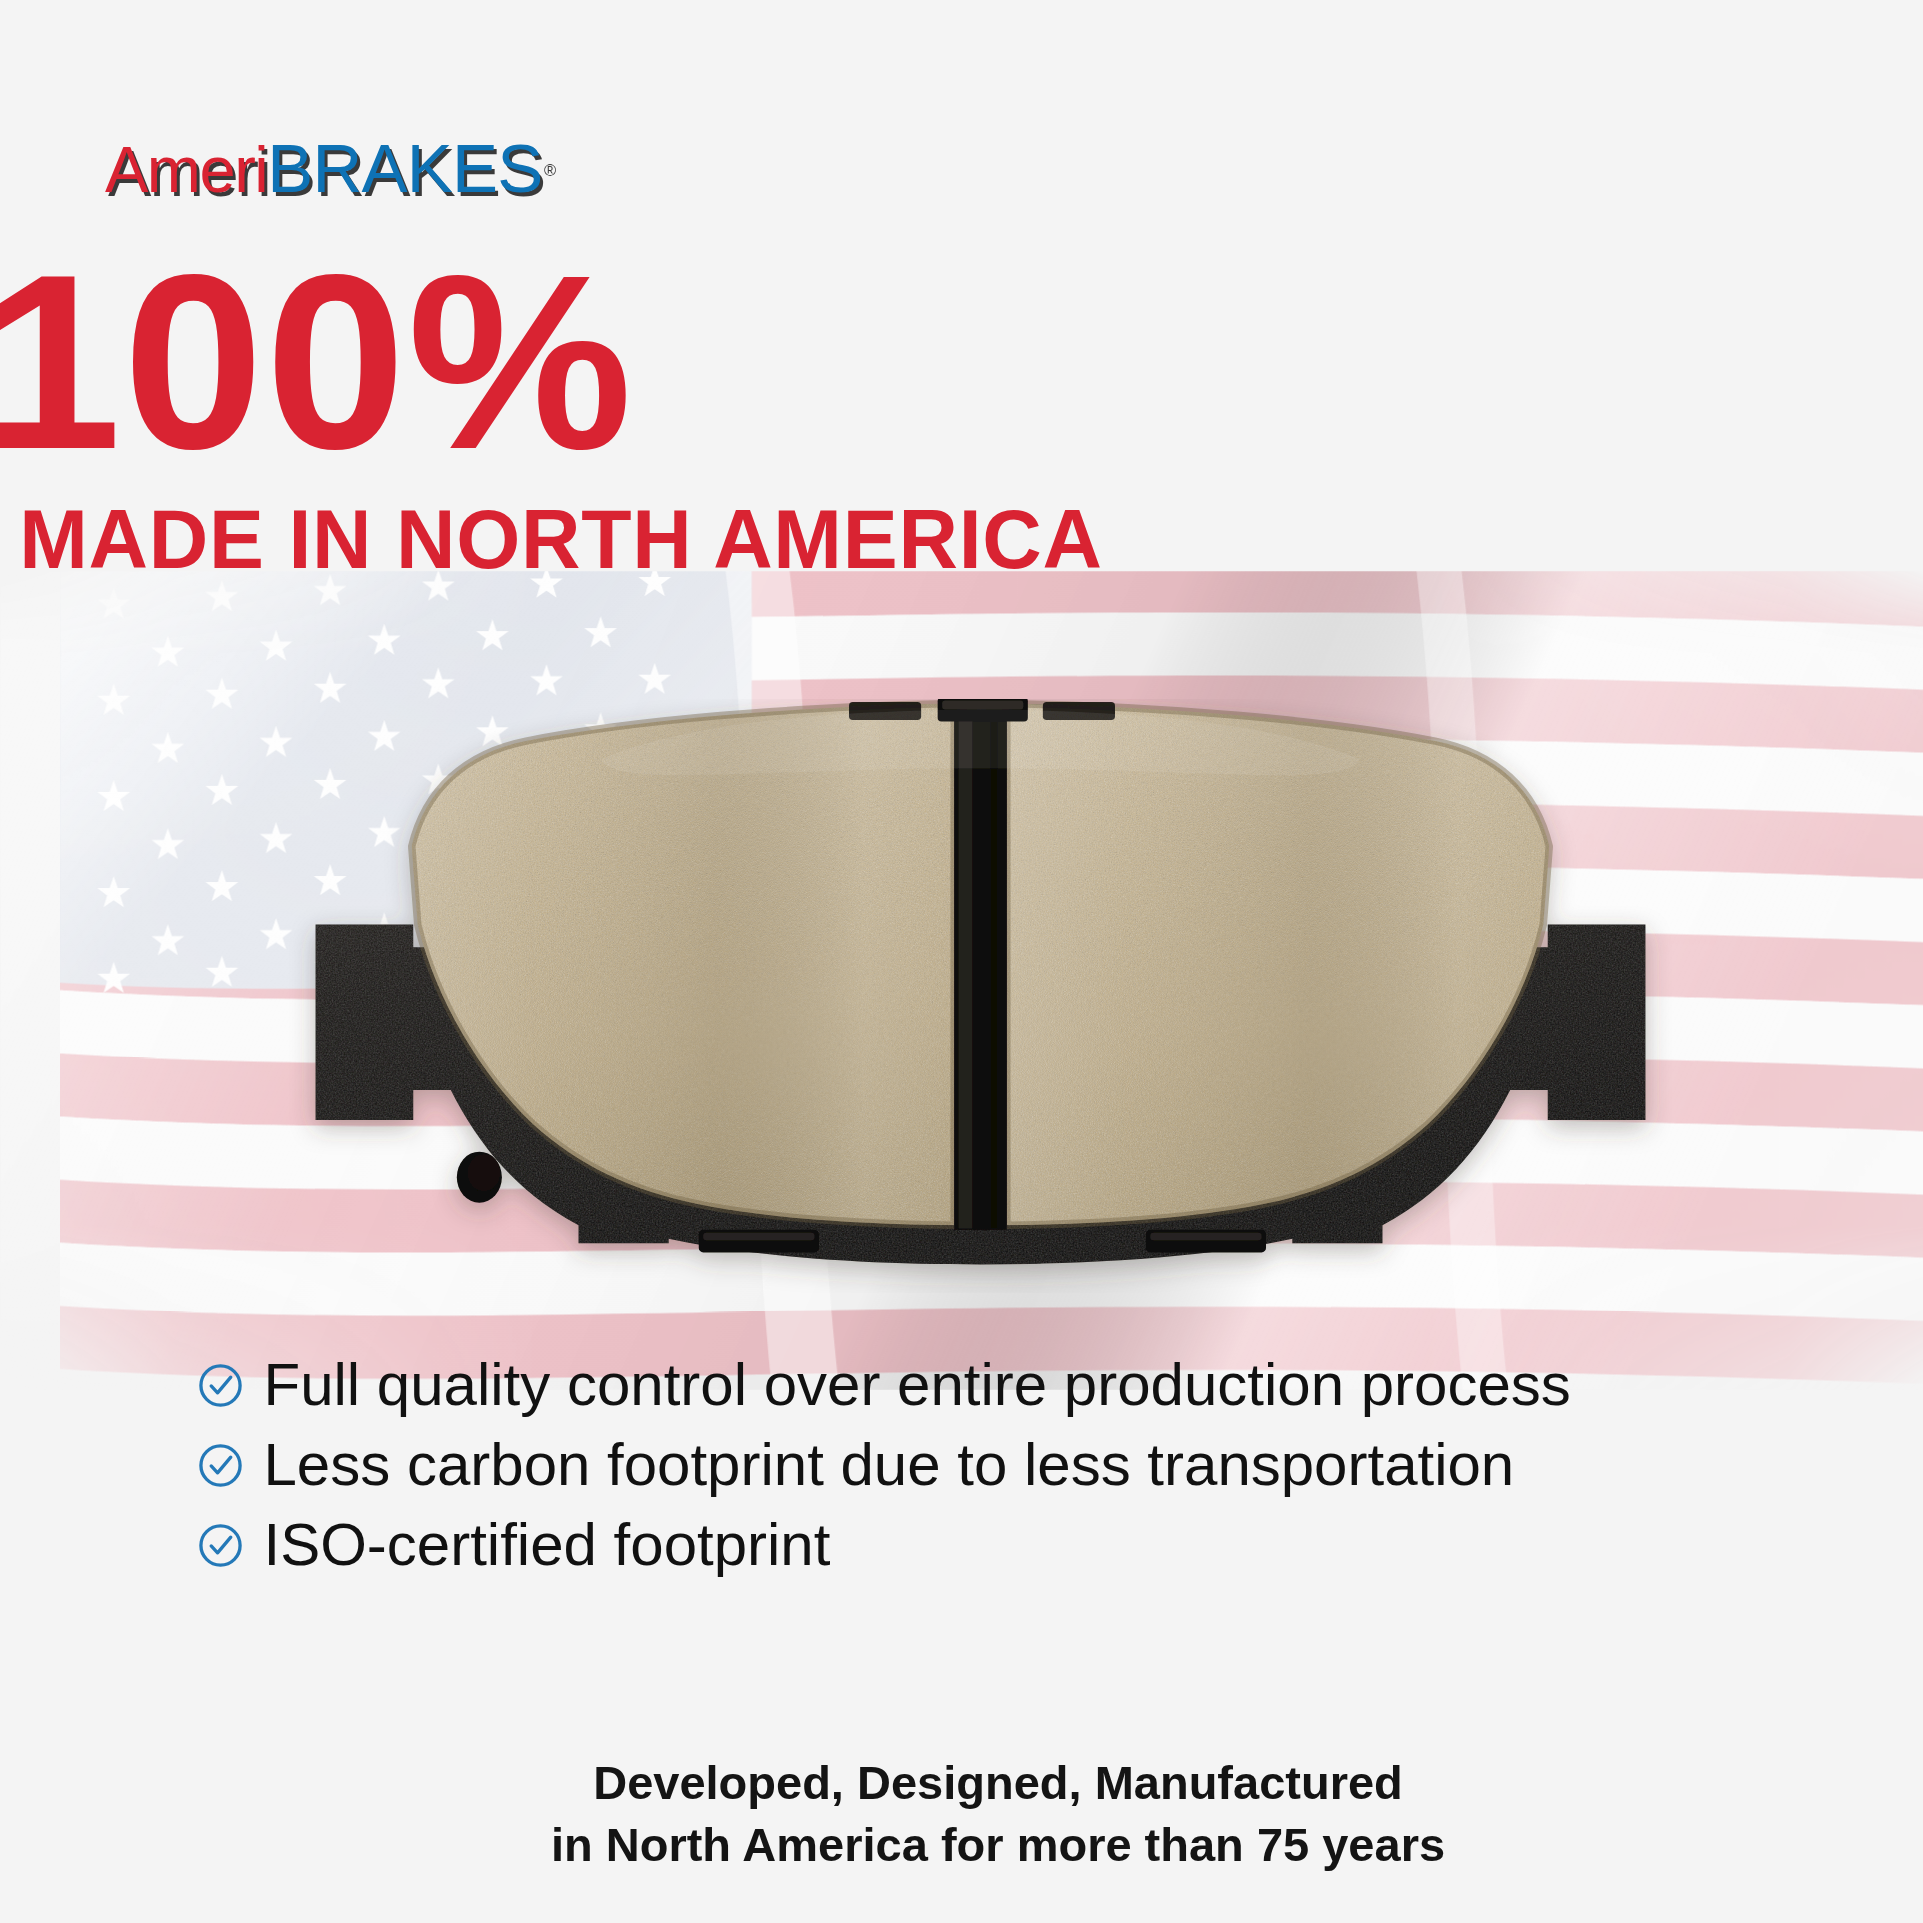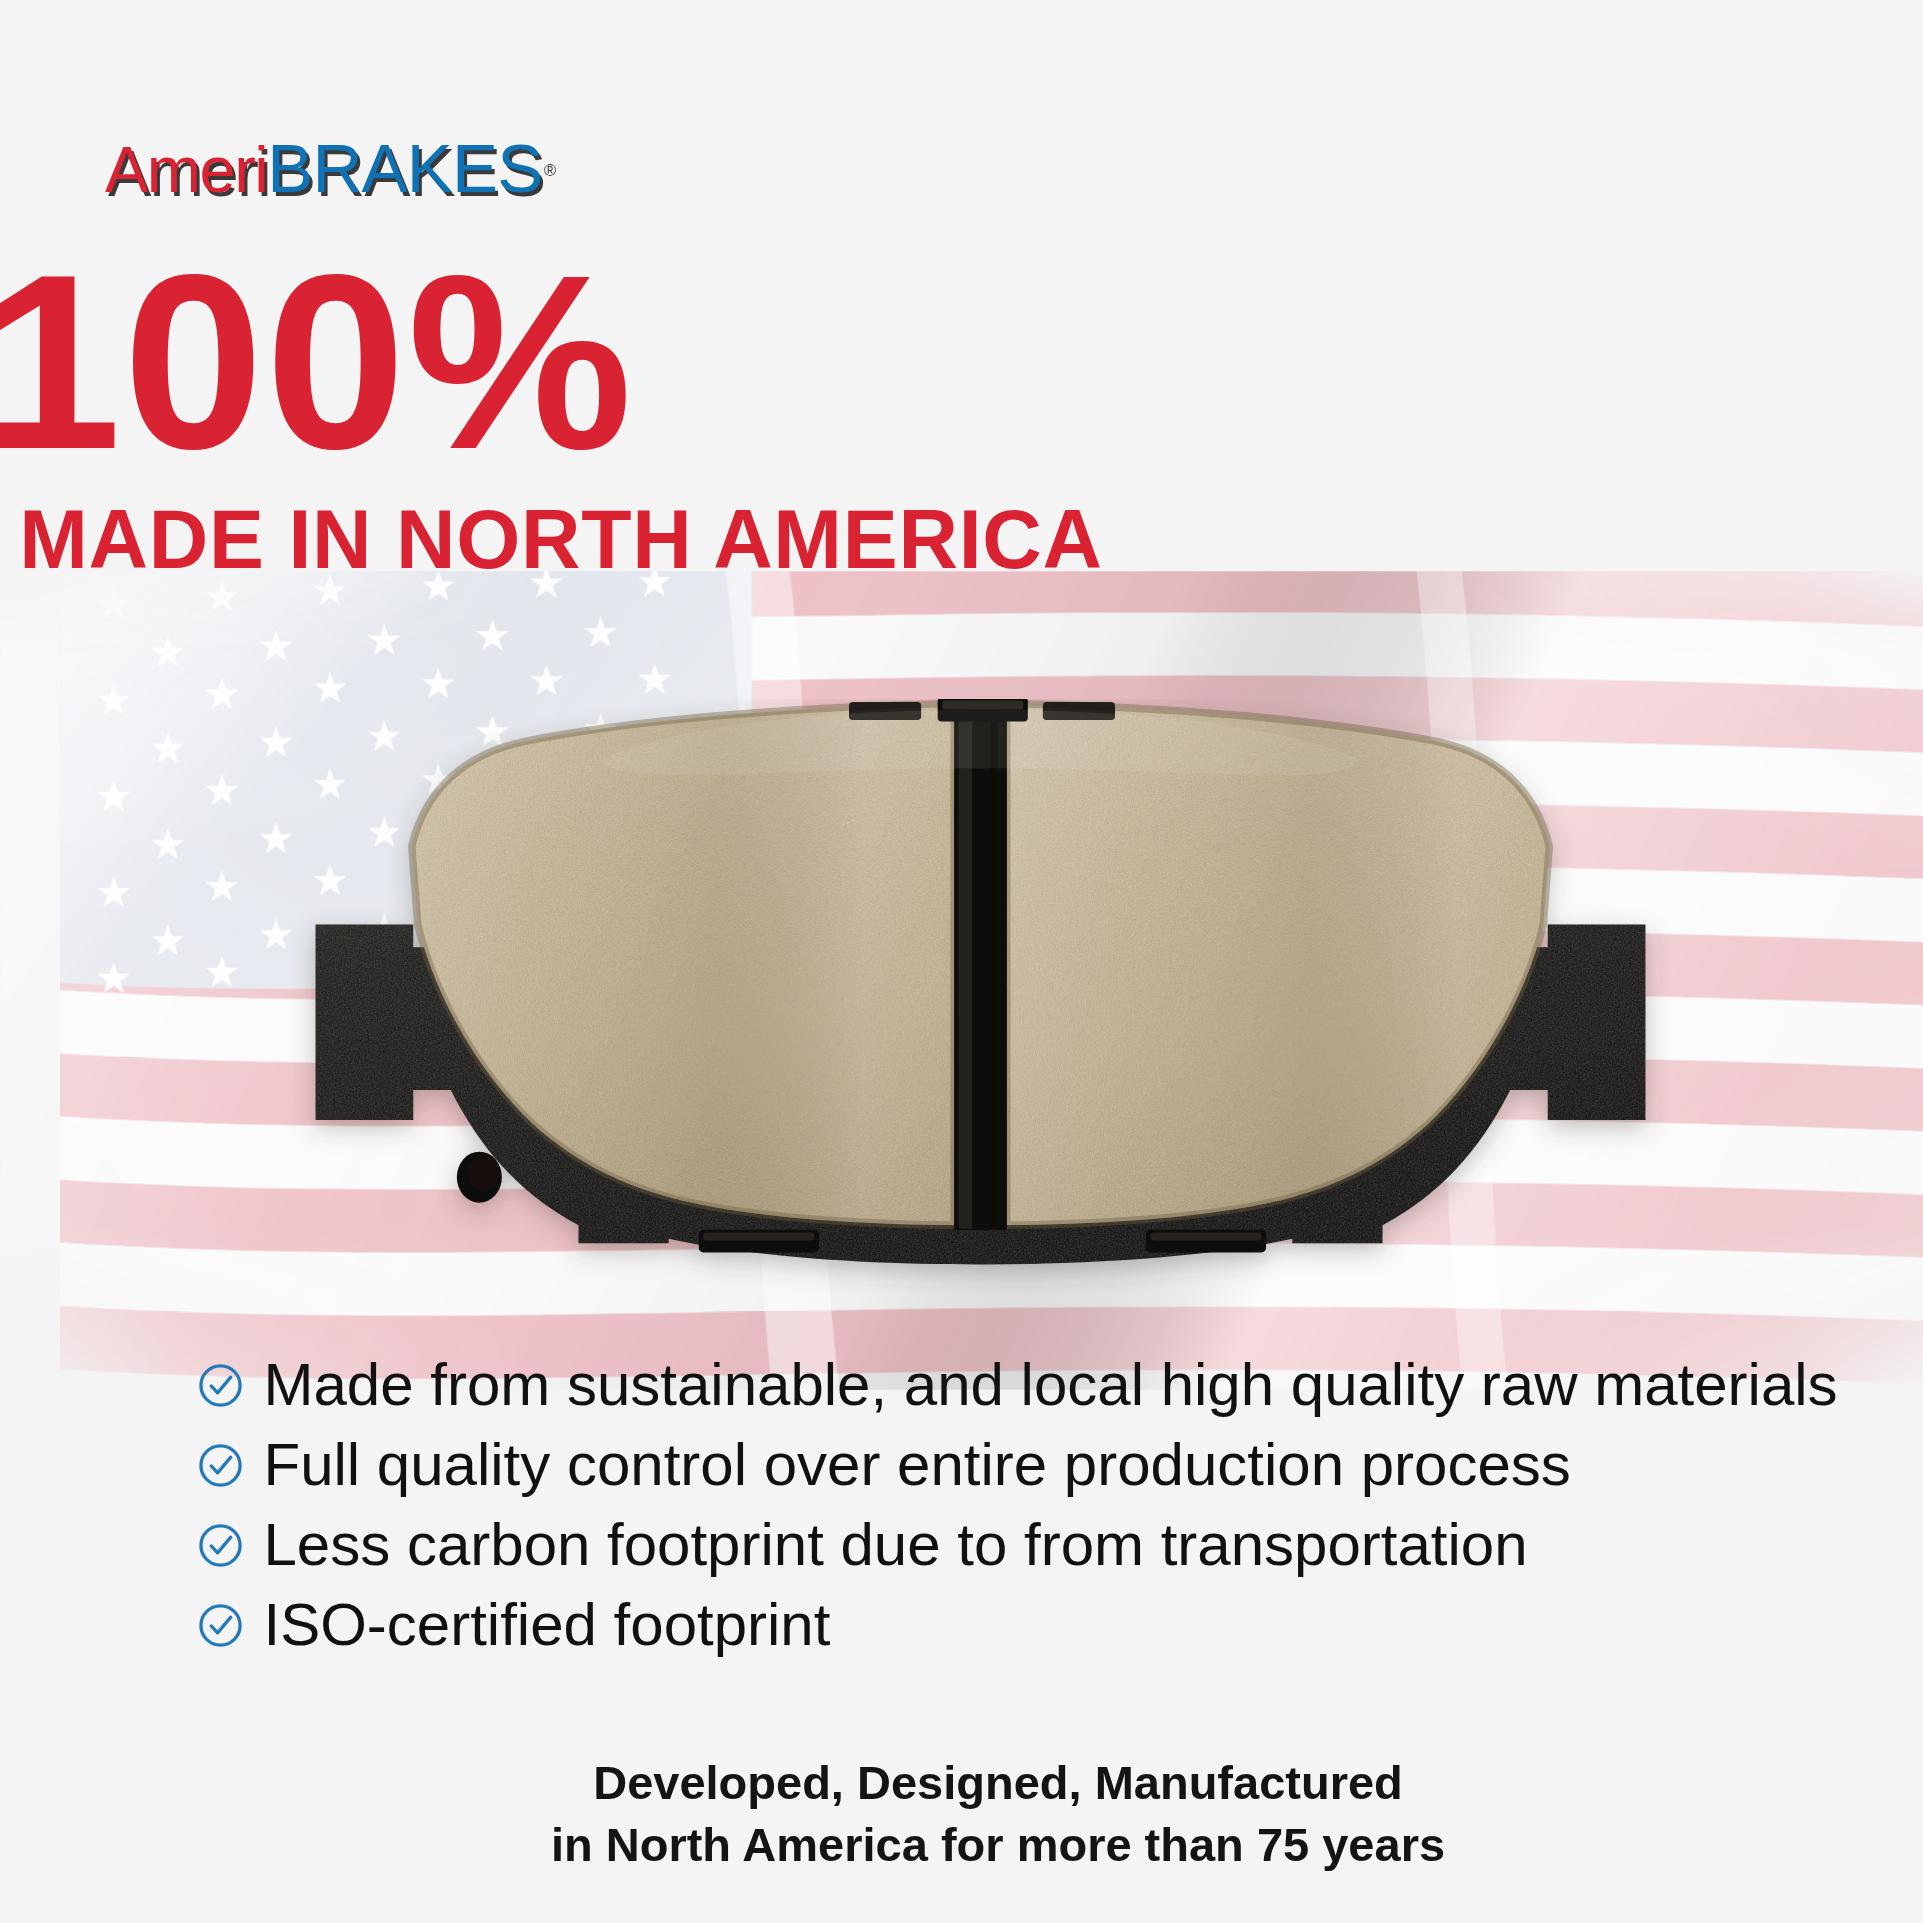--- a/index.html
+++ b/index.html
@@ -452,42 +452,35 @@
         <rect x="1161" y="710" width="148" height="10" rx="4" fill="#3a3531" opacity="0.6"></rect>
 
         <path d="M430,80 C540,34 710,16 935,14 C1160,16 1330,34 1440,80
                  C1420,120 1230,92 935,92 C640,92 450,120 430,80 Z" fill="#ffffff" opacity="0.08"></path>
       </g>
     </svg>
   </div>
 
   <div id="features">
 
-    <div class="feature-row">
-      <svg class="chk" viewBox="0 0 48 48">
-        <circle cx="24" cy="24" r="20" fill="none" stroke="#2479B8" stroke-width="3.4"></circle>
-        <path d="M14.5 24.5 L21 31.5 L34.5 15.5" fill="none" stroke="#2479B8" stroke-width="3.4" stroke-linecap="round" stroke-linejoin="round"></path>
-      </svg>
-      <span class="feature-label">Made from sustainable, and local high quality raw materials</span>
-    </div>
 
     <div class="feature-row">
       <svg class="chk" viewBox="0 0 48 48">
         <circle cx="24" cy="24" r="20" fill="none" stroke="#2479B8" stroke-width="3.4"></circle>
         <path d="M14.5 24.5 L21 31.5 L34.5 15.5" fill="none" stroke="#2479B8" stroke-width="3.4" stroke-linecap="round" stroke-linejoin="round"></path>
       </svg>
       <span class="feature-label">Full quality control over entire production process</span>
     </div>
 
     <div class="feature-row">
       <svg class="chk" viewBox="0 0 48 48">
         <circle cx="24" cy="24" r="20" fill="none" stroke="#2479B8" stroke-width="3.4"></circle>
         <path d="M14.5 24.5 L21 31.5 L34.5 15.5" fill="none" stroke="#2479B8" stroke-width="3.4" stroke-linecap="round" stroke-linejoin="round"></path>
       </svg>
-      <span class="feature-label">Less carbon footprint due to from transportation</span>
+      <span class="feature-label">Less carbon footprint due to less transportation</span>
     </div>
 
     <div class="feature-row">
       <svg class="chk" viewBox="0 0 48 48">
         <circle cx="24" cy="24" r="20" fill="none" stroke="#2479B8" stroke-width="3.4"></circle>
         <path d="M14.5 24.5 L21 31.5 L34.5 15.5" fill="none" stroke="#2479B8" stroke-width="3.4" stroke-linecap="round" stroke-linejoin="round"></path>
       </svg>
       <span class="feature-label">ISO-certified footprint</span>
     </div>
 

